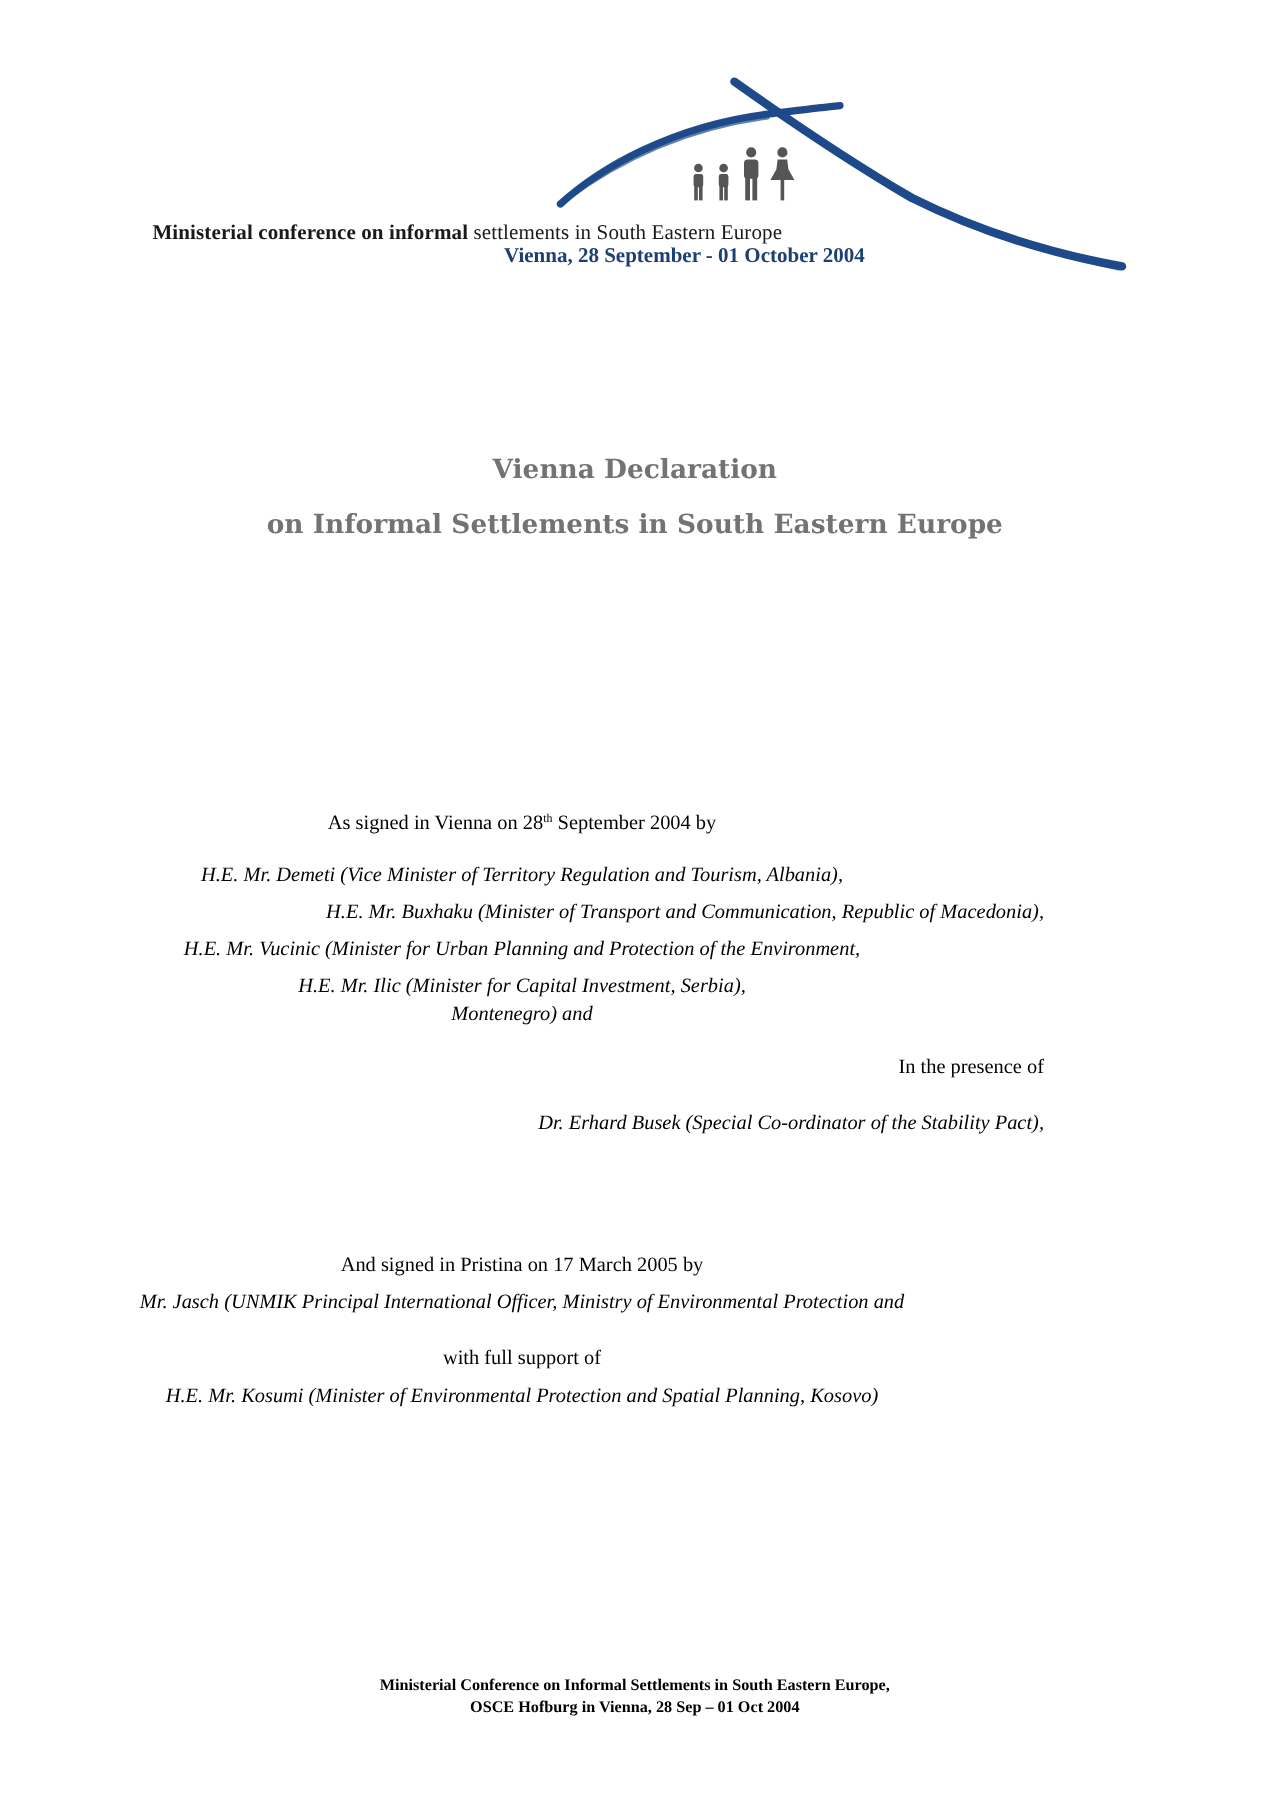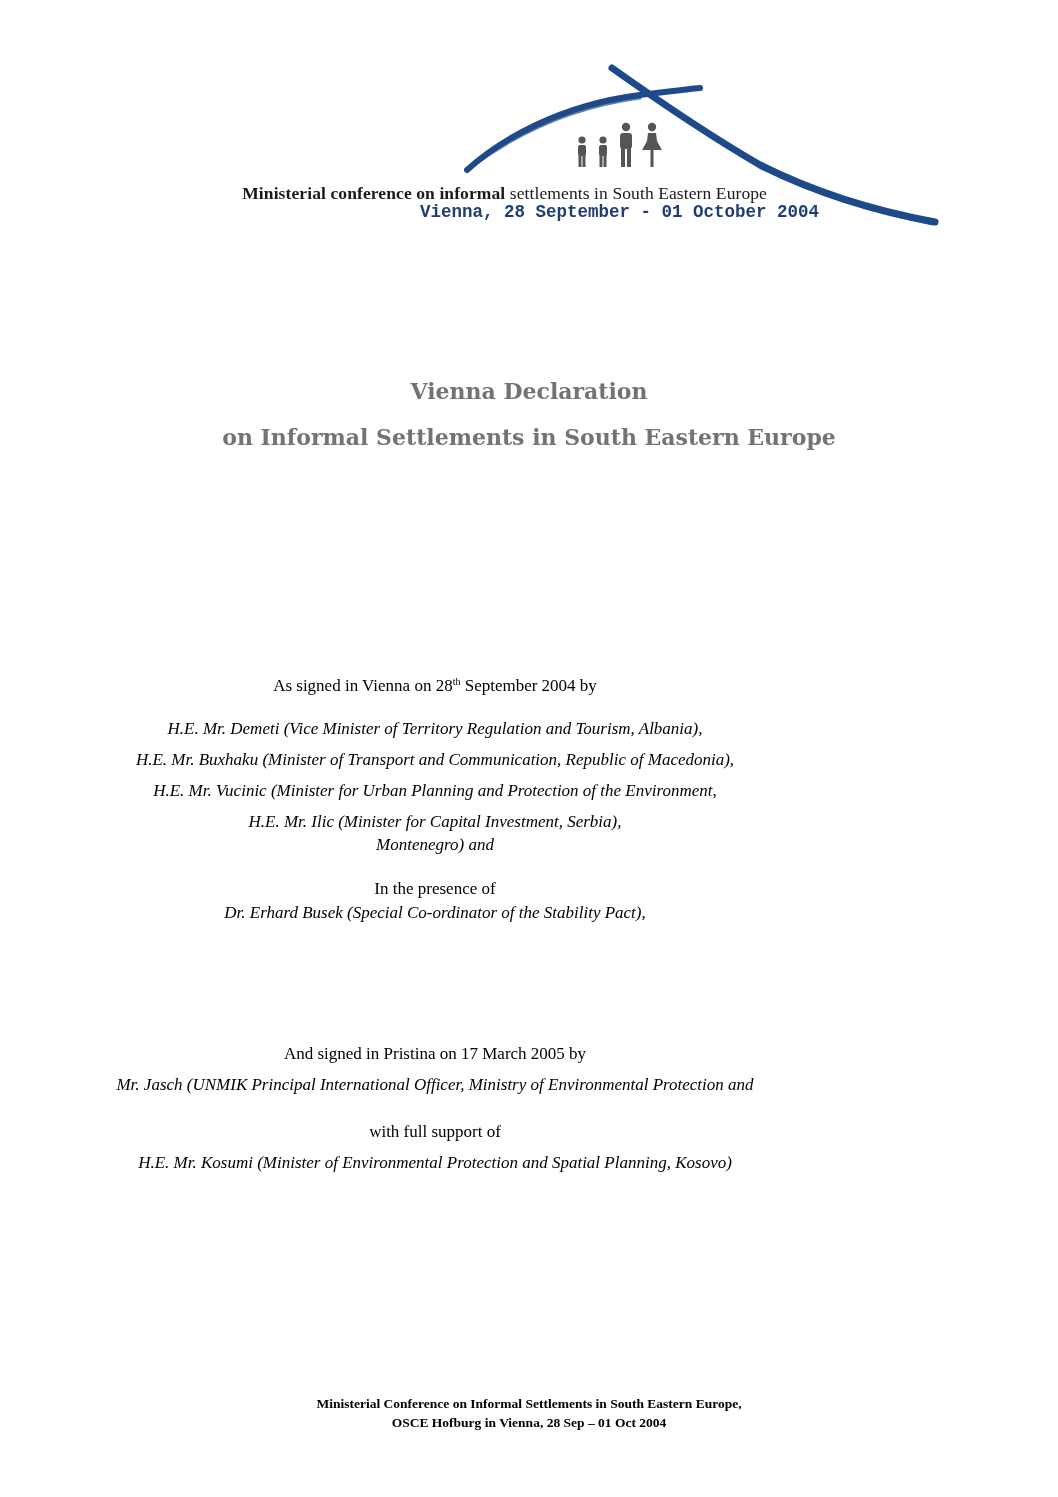--- a/index.html
+++ b/index.html
@@ -3,24 +3,24 @@
   <meta charset="utf-8">
   <style>
     html, body { margin: 0; padding: 0; background: #ffffff; }
     body { width: 1058px; height: 1497px; position: relative; overflow: hidden;
       font-family: "DejaVu Serif", "Liberation Serif", serif; color: #000; }
 
     .logo { position: absolute; left: 0; top: 0; width: 1058px; height: 240px; }
     .logo svg { position: absolute; left: 0; top: 0; }
     .header-line1 { position: absolute; left: 127px; top: 183px; width: 640px;
       font-family: "Liberation Serif", serif; font-size: 17.5px; color: #1a1a1a;
-      white-space: nowrap; letter-spacing: 0.1px; text-align: right; }
+      white-space: nowrap; letter-spacing: 0.1px; }
     .header-line1 .strong { font-weight: bold; }
-    .header-line2 { position: absolute; left: 420px; top: 202px; width: 346px; text-align: center;
-      font-family: Liberation Mono, monospace; font-size: 17.5px; color: #1e3f73; font-weight: bold;
+    .header-line2 { position: absolute; left: 420px; top: 202px; width: 346px; text-align: left;
+      font-family: Liberation Serif, serif; font-size: 17.5px; color: #1e3f73; font-weight: bold;
       white-space: nowrap; }
 
     .title { position: absolute; left: 0; width: 1058px; text-align: center;
       font-family: "DejaVu Serif", serif; font-weight: bold; font-size: 22px; color: #737373; }
     .title.t1 { top: 378px; }
     .title.t2 { top: 424px; }
 
     .block { position: absolute; left: 0; width: 870px; text-align: center;
       font-family: "Liberation Serif", serif; font-size: 17px; line-height: 23px; }
     .block .line { display: block; }
@@ -68,29 +68,29 @@
   <div class="header-line1"><span class="strong">Ministerial conference on informal</span><span> settlements in South Eastern Europe</span></div>
   <div class="header-line2">Vienna, 28 September - 01 October 2004</div>
 </div>
 
 <div class="title t1">Vienna Declaration</div>
 <div class="title t2">on Informal Settlements in South Eastern Europe</div>
 
 <div class="block" style="top: 674px;">
   <span class="line plain"><span>As signed in Vienna on 28</span><sup>th</sup><span> September 2004 by</span></span>
   <span class="line ital" style="margin-top: 20px;">H.E. Mr. Demeti (Vice Minister of Territory Regulation and Tourism, Albania),</span>
-  <span class="line ital" style="margin-top: 8px;">H.E. Mr. Buxhaku (Minister of Transport and Communication, Republic of Macedonia),</span>
+  <span class="line ital" style="margin-top: 8px; text-align: right;">H.E. Mr. Buxhaku (Minister of Transport and Communication, Republic of Macedonia),</span>
   <span class="line ital" style="margin-top: 8px;">H.E. Mr. Vucinic (Minister for Urban Planning and Protection of the Environment,</span>
   <span class="line ital" style="margin-top: 8px;">H.E. Mr. Ilic (Minister for Capital Investment, Serbia),</span>
   <span class="line ital">Montenegro) and</span>
 </div>
 
-<div class="block" style="top: 877px;">
+<div class="block" style="top: 877px; text-align: right;">
   <span class="line plain">In the presence of</span>
-  <span class="line ital" style="margin-top: 1px;">Dr. Erhard Busek (Special Co-ordinator of the Stability Pact),</span>
+  <span class="line ital" style="margin-top: 24px;">Dr. Erhard Busek (Special Co-ordinator of the Stability Pact),</span>
 </div>
 
 <div class="block" style="top: 1042px;">
   <span class="line plain">And signed in Pristina on 17 March 2005 by</span>
   <span class="line ital" style="margin-top: 8px;">Mr. Jasch (UNMIK Principal International Officer, Ministry of Environmental Protection and</span>
   <span class="line plain" style="margin-top: 24px;">with full support of</span>
   <span class="line ital" style="margin-top: 8px;">H.E. Mr. Kosumi (Minister of Environmental Protection and Spatial Planning, Kosovo)</span>
 </div>
 
 <div class="footer">

